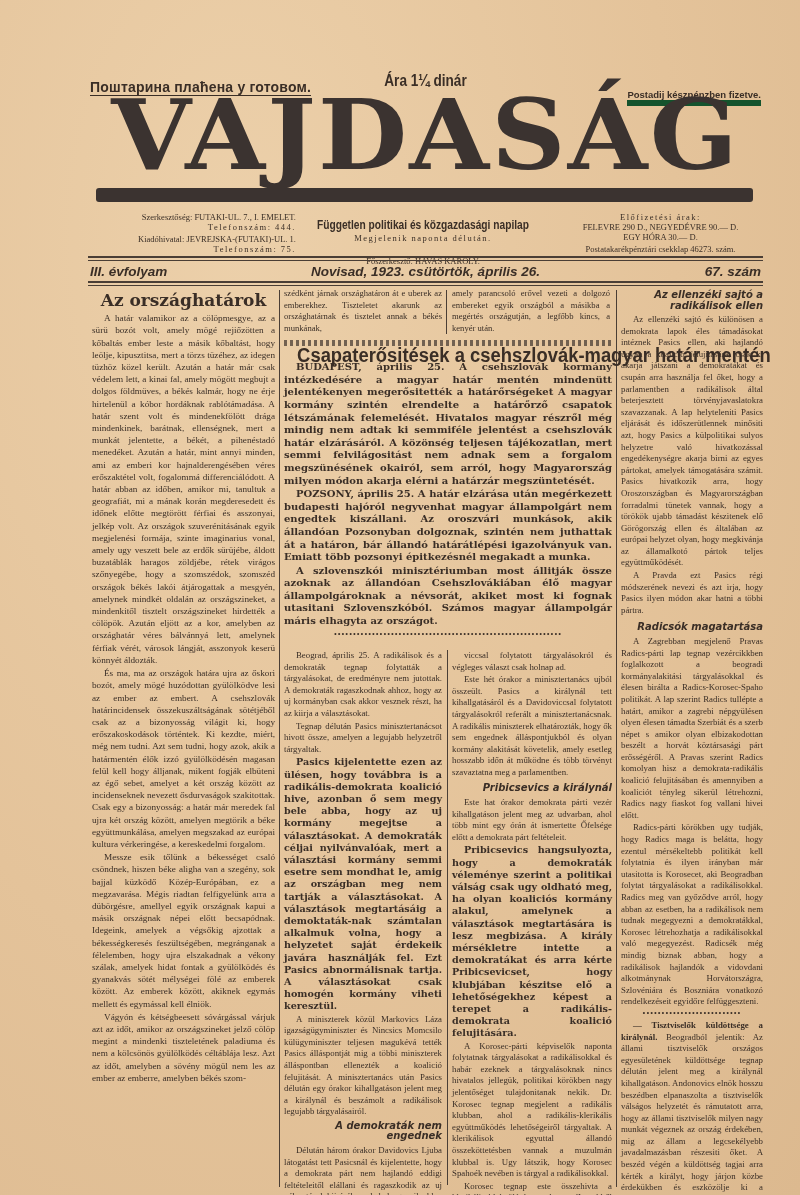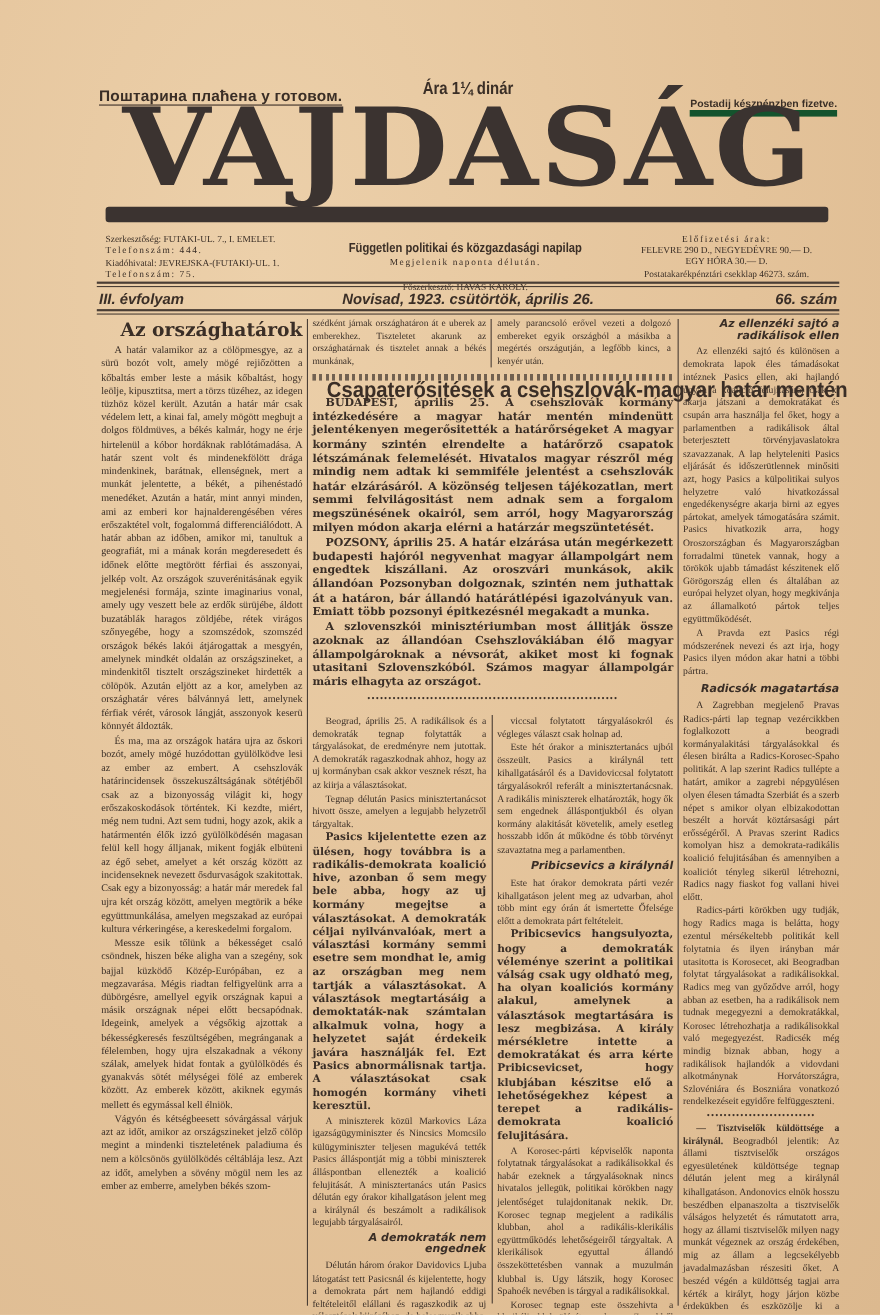--- a/index.html
+++ b/index.html
@@ -17,34 +17,34 @@
   .topline .center { position: absolute; left: 0; right: 0; top: -4px; text-align: center; font-family: "Liberation Sans", sans-serif; font-size: 16px; font-weight: bold; transform: scaleX(0.85); }
   .topline .right { position: absolute; right: 2px; top: 13px; font-family: Liberation Sans, sans-serif; font-size: 9.5px; font-weight: bold; border-bottom: 6px solid #14532d; }
   .masthead { position: absolute; top: 92px; left: 0; width: 675px; height: 110px; }
   .masthead .title {
     position: absolute; left: 0; right: 0; top: -6px; text-align: center;
     font-family: "DejaVu Serif", serif; font-size: 98px; font-weight: bold; letter-spacing: 2px;
     color: #3b3330; transform: scaleX(1.05); line-height: 1;
   }
   .masthead .bar { position: absolute; left: 8px; right: 10px; top: 96px; height: 14px; background: #3b3330; border-radius: 3px; }
   .infobar { position: absolute; top: 210px; left: 0; width: 675px; height: 48px; font-size: 8.5px; line-height: 10px; }
-  .infobar .col1 { position: absolute; left: 8px; top: 2px; width: 200px; text-align: left; }
+  .infobar .col1 { position: absolute; left: 8px; top: 2px; width: 200px; text-align: right; }
   .infobar .col2 { position: absolute; left: 200px; top: 10px; width: 270px; text-align: center; }
   .infobar .col2 .tag { font-family: "Liberation Sans", sans-serif; font-size: 12px; font-weight: bold; transform: scaleX(0.85); }
   .infobar .col3 { position: absolute; left: 470px; top: 2px; width: 205px; text-align: center; }
   .spaced { letter-spacing: 1.5px; }
   .rule2 { position: absolute; left: 0; width: 675px; border-top: 2px solid #4a3e35; border-bottom: 1px solid #4a3e35; height: 5px; }
   .dateline { position: absolute; top: 262px; left: 0; width: 675px; height: 20px; font-family: "Liberation Sans", sans-serif; font-weight: bold; font-style: italic; font-size: 13.5px; }
   .dateline .l { position: absolute; left: 2px; top: 2px; }
   .dateline .c { position: absolute; left: 0; right: 0; top: 2px; text-align: center; font-style: italic; }
   .dateline .r { position: absolute; right: 2px; top: 2px; }
   .col { position: absolute; font-size: 9.2px; line-height: 12.2px; text-align: justify; }
   .col p { text-indent: 12px; margin-bottom: 1px; }
   .vrule { position: absolute; border-left: 1px solid #4a3e35; }
-  .h-main { font-family: "DejaVu Serif", serif; font-size: 17px; font-weight: bold; text-align: right; margin: 6px 0 6px; }
+  .h-main { font-family: "DejaVu Serif", serif; font-size: 17px; font-weight: bold; text-align: center; margin: 6px 0 6px; }
   .h-big { font-family: "Liberation Sans", sans-serif; font-weight: bold; font-size: 20px; text-align: center; transform: scaleX(0.92); white-space: nowrap; }
   .h-nincs { font-family: "DejaVu Sans", sans-serif; font-weight: bold; font-size: 28px; text-align: center; letter-spacing: 0.5px; color:#3a302b;}
   .sub { font-family: "DejaVu Sans", sans-serif; font-weight: bold; font-style: italic; font-size: 10.5px; text-align: center; line-height: 12px; }
   .h-side { font-family: "DejaVu Sans", sans-serif; font-weight: bold; font-style: italic; font-size: 10px; text-align: right; line-height: 10.5px; }
   .bold { font-weight: bold; }
   .boldp { font-family: "DejaVu Serif", serif; font-weight: bold; font-size: 10px; line-height: 12.6px; }
   .dots { text-align: center; font-size: 8px; letter-spacing: 1px; overflow: hidden; white-space: nowrap; line-height: 8px; }
   .orn { height: 6px; margin: 4px 0 3px; background: repeating-linear-gradient(90deg, #4a3e35 0 3px, transparent 3px 6px); opacity: 0.75; }
   .center-bold { text-align: center; font-weight: bold; }
 </style>
@@ -81,21 +81,21 @@
       <div>FELEVRE 290 D., NEGYEDÉVRE 90.— D.</div>
       <div>EGY HÓRA 30.— D.</div>
       <div style="margin-top:2px">Postatakarékpénztári csekklap 46273. szám.</div>
     </div>
   </div>
 
   <div class="rule2" style="top:256px"></div>
   <div class="dateline">
     <span class="l">III. évfolyam</span>
     <div class="c">Novisad, 1923. csütörtök, április 26.</div>
-    <span class="r">66. szám</span>
+    <span class="r">67. szám</span>
   </div>
   <div class="rule2" style="top:281px"></div>
 
   <div class="vrule" style="left:191px; top:290px; height:897px"></div>
   <div class="vrule" style="left:528px; top:290px; height:897px"></div>
   <div class="vrule" style="left:358px; top:290px; height:44px"></div>
   <div class="vrule" style="left:359px; top:650px; height:535px"></div>
 
   <div class="col" style="left:4px; top:288px; width:183px;">
     <div class="h-main">Az országhatárok</div>

